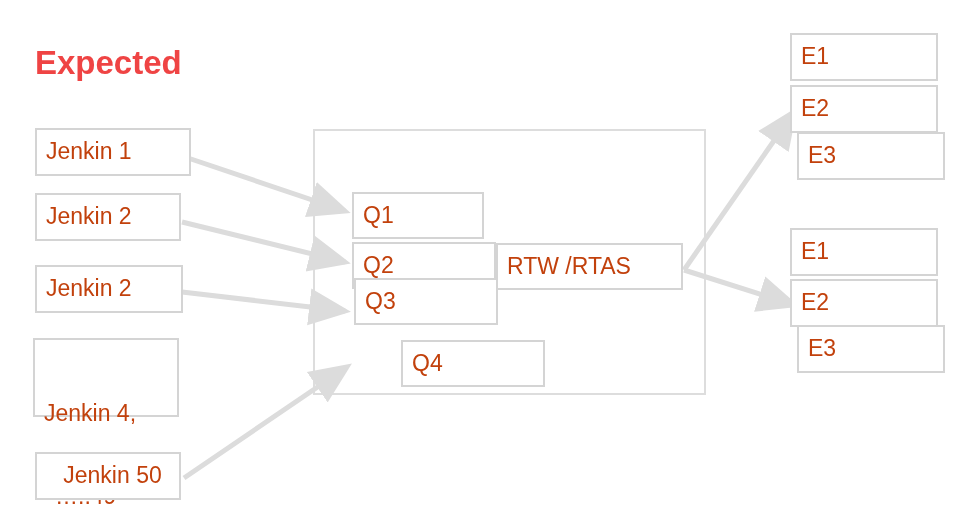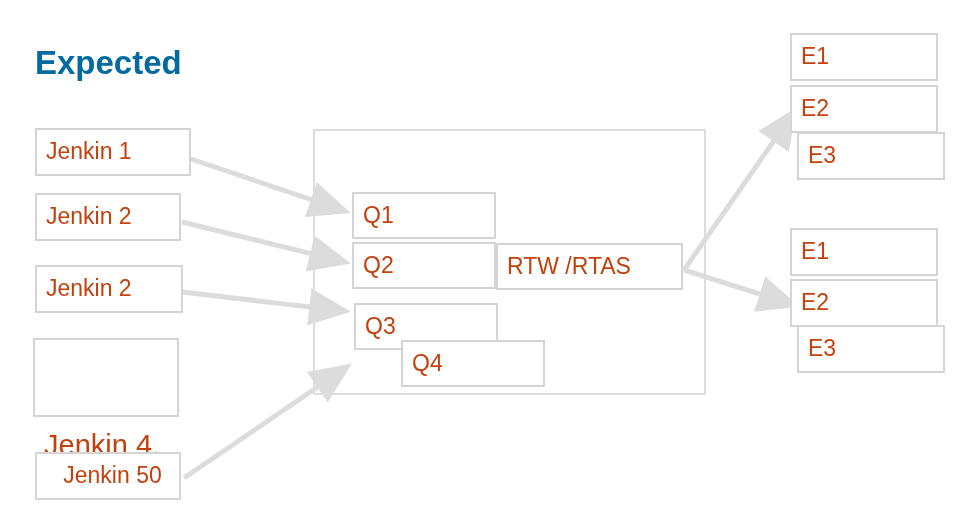--- a/index.html
+++ b/index.html
@@ -18,21 +18,21 @@
     height: 517px;
     background: #ffffff;
     overflow: hidden;
   }
   .title {
     position: absolute;
     left: 35px;
     top: 44px;
     font-size: 33px;
     font-weight: bold;
-    color: #0369a1;
+    color: #ef4444;
     letter-spacing: 0px;
     white-space: nowrap;
   }
   .node {
     position: absolute;
     box-sizing: border-box;
     background: #ffffff;
     border: 2px solid #d4d4d4;
     display: flex;
     align-items: center;
@@ -42,23 +42,22 @@
     color: #c2410c;
     white-space: pre;
     z-index: 3;
   }
   .node.multiline {
     display: block;
     padding-top: 5px;
   }
   .node.multiline .ln {
     display: block;
-    font-size: 29px;
+    font-size: 23px;
     line-height: 1.22;
-    margin-top: 29px;
   }
   .node.multiline .ln2 {
     padding-left: 11px;
   }
   .group-frame {
     position: absolute;
     box-sizing: border-box;
     background: transparent;
     border: 2px solid #dddddd;
     z-index: 1;
@@ -112,29 +111,29 @@
     <span class="ln">Jenkin 4,</span>
     <span class="ln ln2">…..49</span>
   </div>
 
   <div class="node" style="left:35px; top:452px; width:146px; height:48px;justify-content:center;">
     <span>Jenkin 50</span>
   </div>
 
   <div class="group-frame" style="left:313px; top:129px; width:393px; height:266px;"></div>
 
-  <div class="node" style="left:352px; top:192px; width:144px; height:47px;">
+  <div class="node" style="left:352px; top:192px; width:132px; height:47px;">
     <span>Q1</span>
   </div>
 
   <div class="node" style="left:352px; top:242px; width:144px; height:47px;text-align:right;">
     <span>Q2</span>
   </div>
 
-  <div class="node" style="left:354px; top:303px; width:144px; height:47px;align-items:center;">
+  <div class="node" style="left:354px; top:278px; width:144px; height:47px;align-items:center;">
     <span>Q3</span>
   </div>
 
   <div class="node" style="left:354px; top:340px; width:144px; height:47px;margin-left:47px;">
     <span>Q4</span>
   </div>
 
   <div class="node" style="left:496px; top:243px; width:187px; height:47px;">
     <span>RTW /RTAS</span>
   </div>

